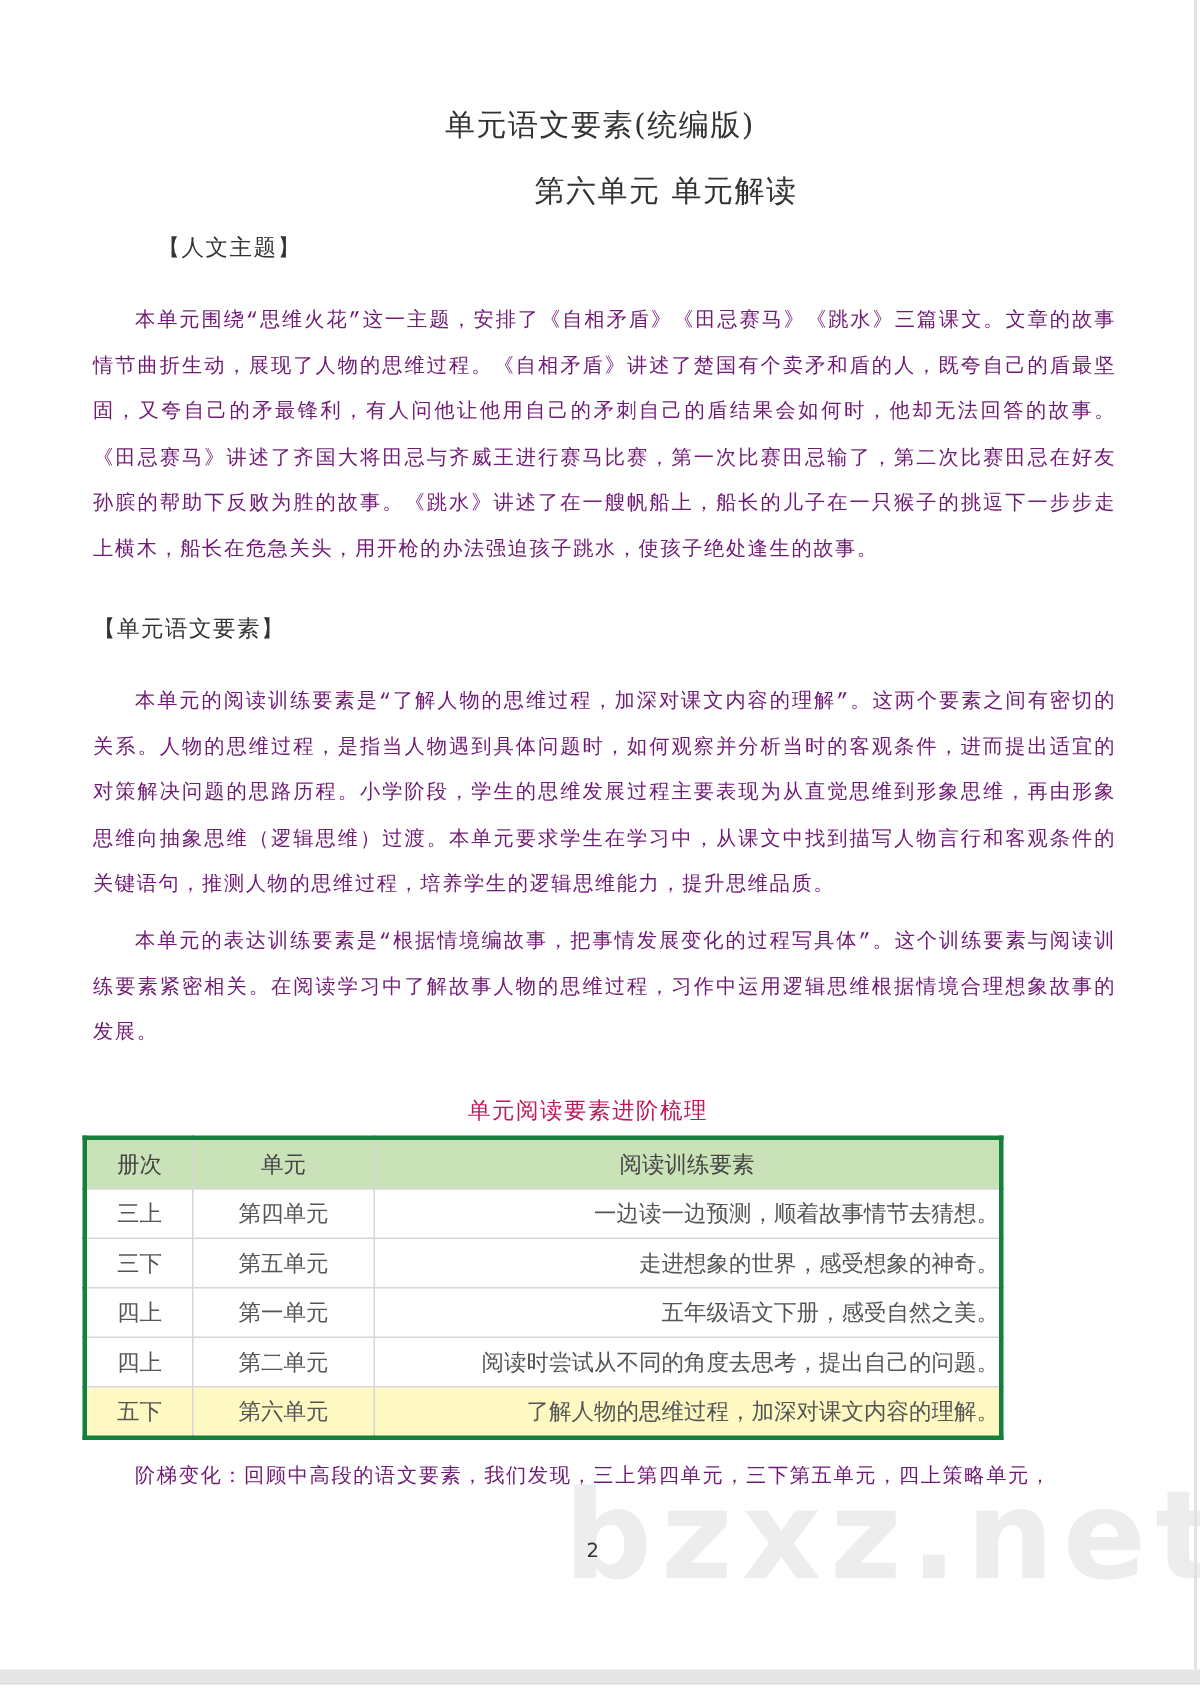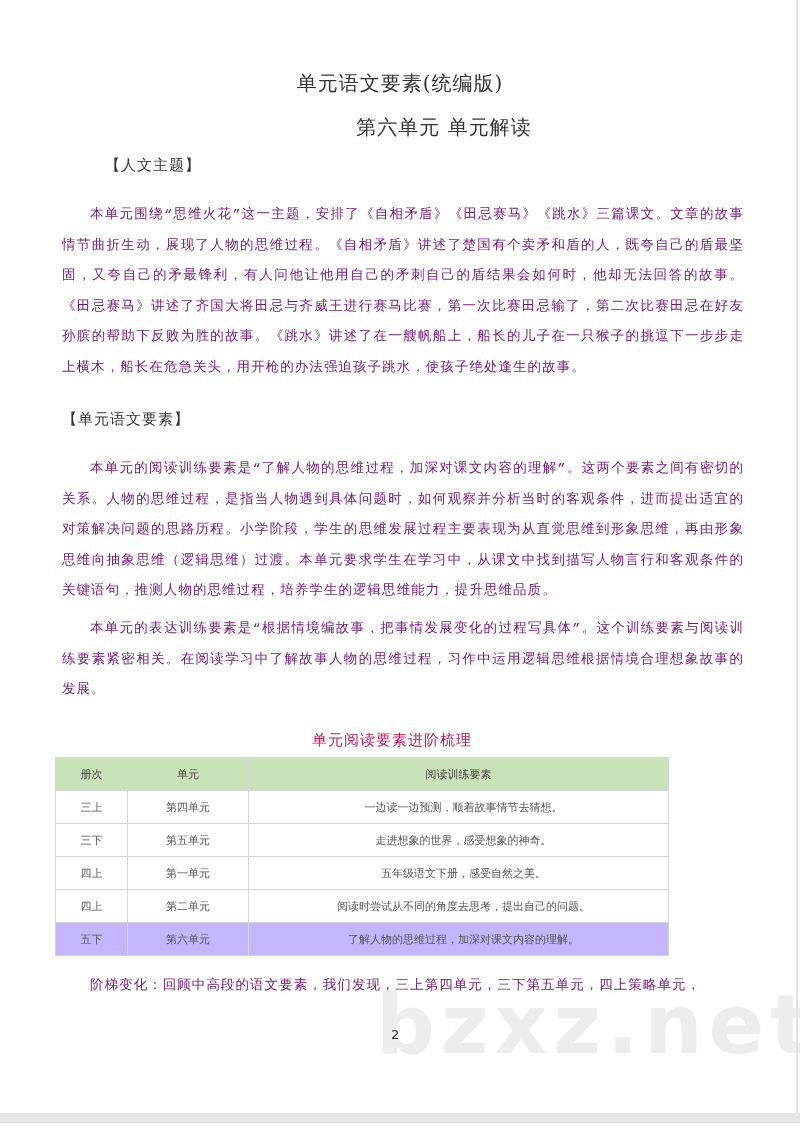--- a/index.html
+++ b/index.html
@@ -17,28 +17,28 @@
   .title2 { position:absolute; left:0; width:800px; top:114px; text-align:center; font-size:20px; color:#333; letter-spacing:1px;padding-left:44px; }
 
   .section-heading { position:absolute; left:62px; font-size:15px; color:#333; letter-spacing:1px; }
 
   .para { position:absolute; left:62px; width:682px; font-size:13.5px; line-height:30.6px; color:#701a75; letter-spacing:1.05px; text-align:justify; margin:0; text-indent:28px;font-family:Liberation Mono, monospace; }
 
   .table-caption { position:absolute; left:0; width:784px; top:731px; text-align:center; font-size:15px; color:#be185d; letter-spacing:1px; }
 
   table.prog {
     position:absolute; left:55px; top:757px; width:614px;
-    border-collapse:collapse; font-size:11px; color:#555;
-    border:1px solid #15803d;
+    border-collapse:collapse; font-size:15px; color:#555;
+    border:3px solid #15803d;
   }
   table.prog th, table.prog td { border:1px solid #d6d6d6; height:32px; padding:0; }
   table.prog th { background:#c9e2b8; font-weight:normal; color:#444; text-align:center; }
   table.prog td.c1, table.prog td.c2 { text-align:center; }
-  table.prog td.c3 { text-align:center; padding-left:10px; }
-  table.prog tr.highlight td { background:#c4b5fd; }
+  table.prog td.c3 { text-align:right; padding-left:10px; }
+  table.prog tr.highlight td { background:#fef9c3; }
   col.w1 { width:72px; } col.w2 { width:121px; }
 
   .page-number { position:absolute; left:391px; top:1027px; font-size:13px; color:#333; font-family:"DejaVu Sans","Liberation Sans",sans-serif; }
 
   .watermark {
     position:absolute; left:376px; top:984px; font-size:82px; font-weight:bold;
     color:#ededed; font-family:"DejaVu Sans","Liberation Sans",sans-serif;
     letter-spacing:6px; z-index:0; line-height:1;
   }
   .content { position:relative; z-index:1; }

